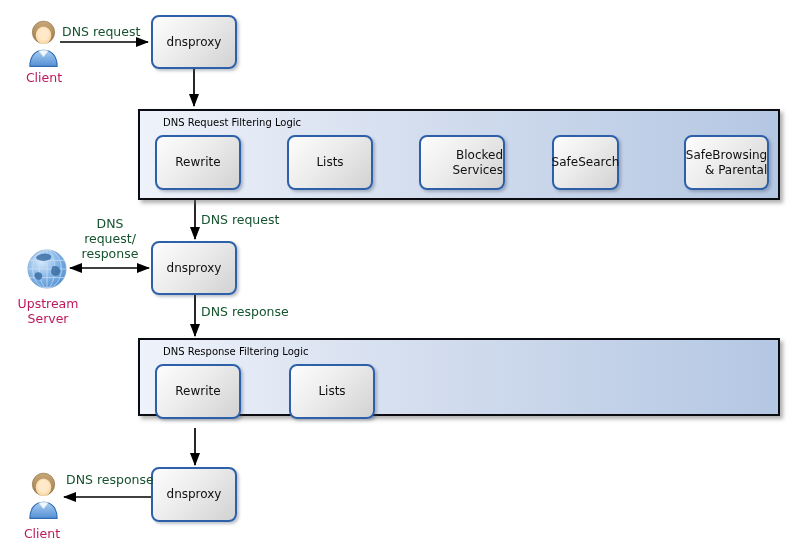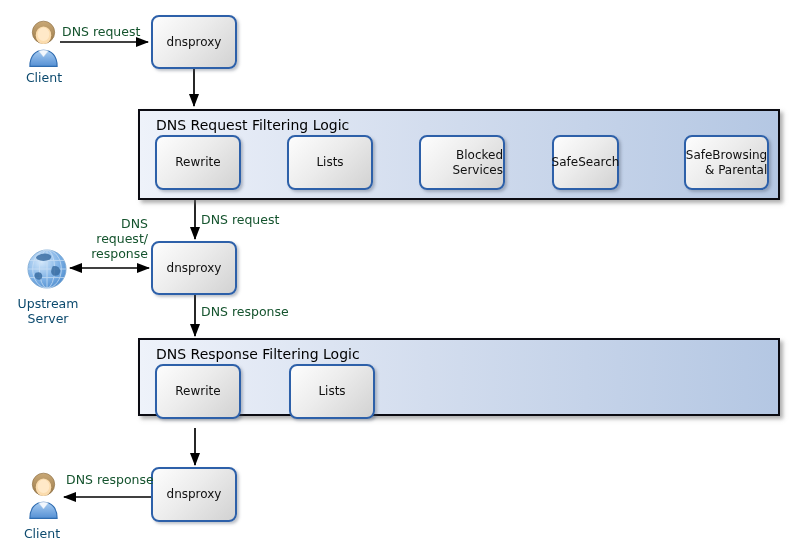--- a/index.html
+++ b/index.html
@@ -17,24 +17,24 @@
     box-shadow:2px 2px 3px rgba(70,80,100,0.35);
     font-size:12px;color:#101010;box-sizing:border-box;
   }
   .node.tight{font-size:12px;padding:8px 1px;}
   .container{
     position:absolute;box-sizing:border-box;
     background:linear-gradient(to right,#eef2fa 0%,#d3ddee 45%,#b4c7e3 100%);
     border:2px solid #0b0b12;
     box-shadow:3px 3px 4px rgba(110,110,110,0.55);
   }
-  .container-title{position:absolute;left:16px;top:6px;font-size:14px;color:#000;}
+  .container-title{position:absolute;left:23px;top:6px;font-size:10px;color:#000;}
   .edge-label{position:absolute;font-size:12.5px;color:#14532d;white-space:pre-line;line-height:1.2;}
-  .edge-label.centered{text-align:right;}
-  .actor-label{position:absolute;font-size:12.5px;color:#0c4a6e;text-align:center;white-space:pre-line;line-height:1.2;}
+  .edge-label.centered{text-align:center;}
+  .actor-label{position:absolute;font-size:12.5px;color:#be185d;text-align:center;white-space:pre-line;line-height:1.2;}
   .icon-wrap{position:absolute;}
 </style>
 </head>
 <body>
 
 <div class="canvas">
 
   <svg width="0" height="0" style="position:absolute">
     <defs>
       <marker id="ah" markerUnits="userSpaceOnUse" markerWidth="14" markerHeight="10" refX="12" refY="5" orient="auto-start-reverse">

